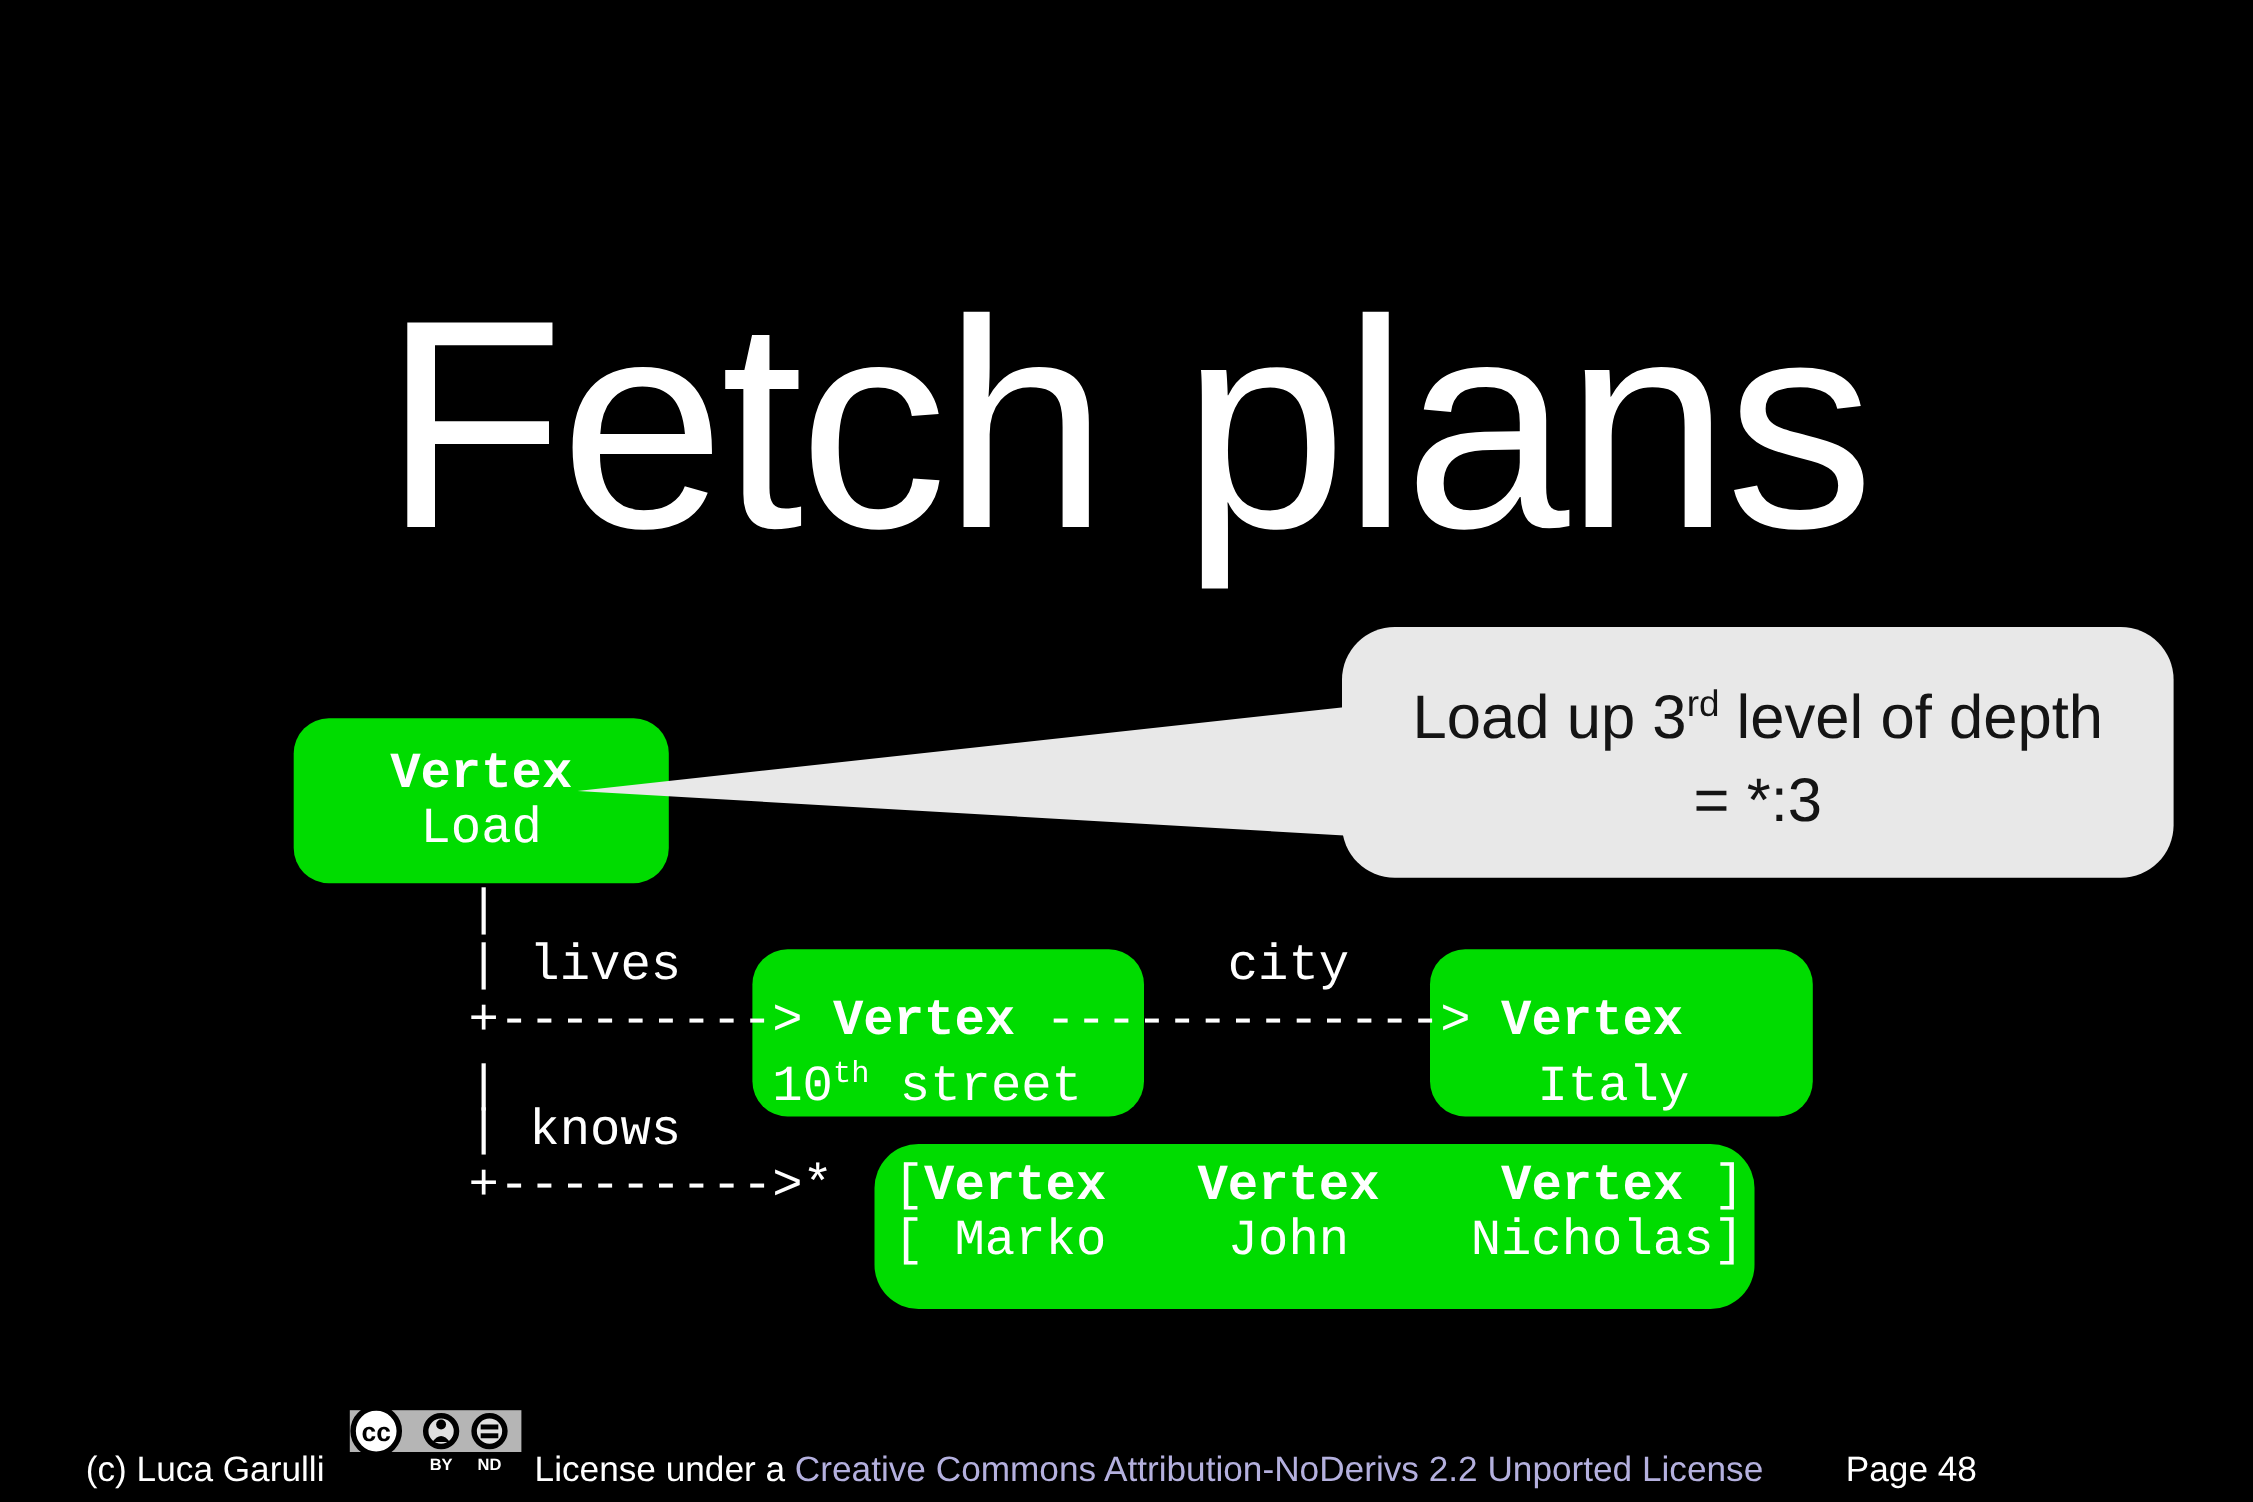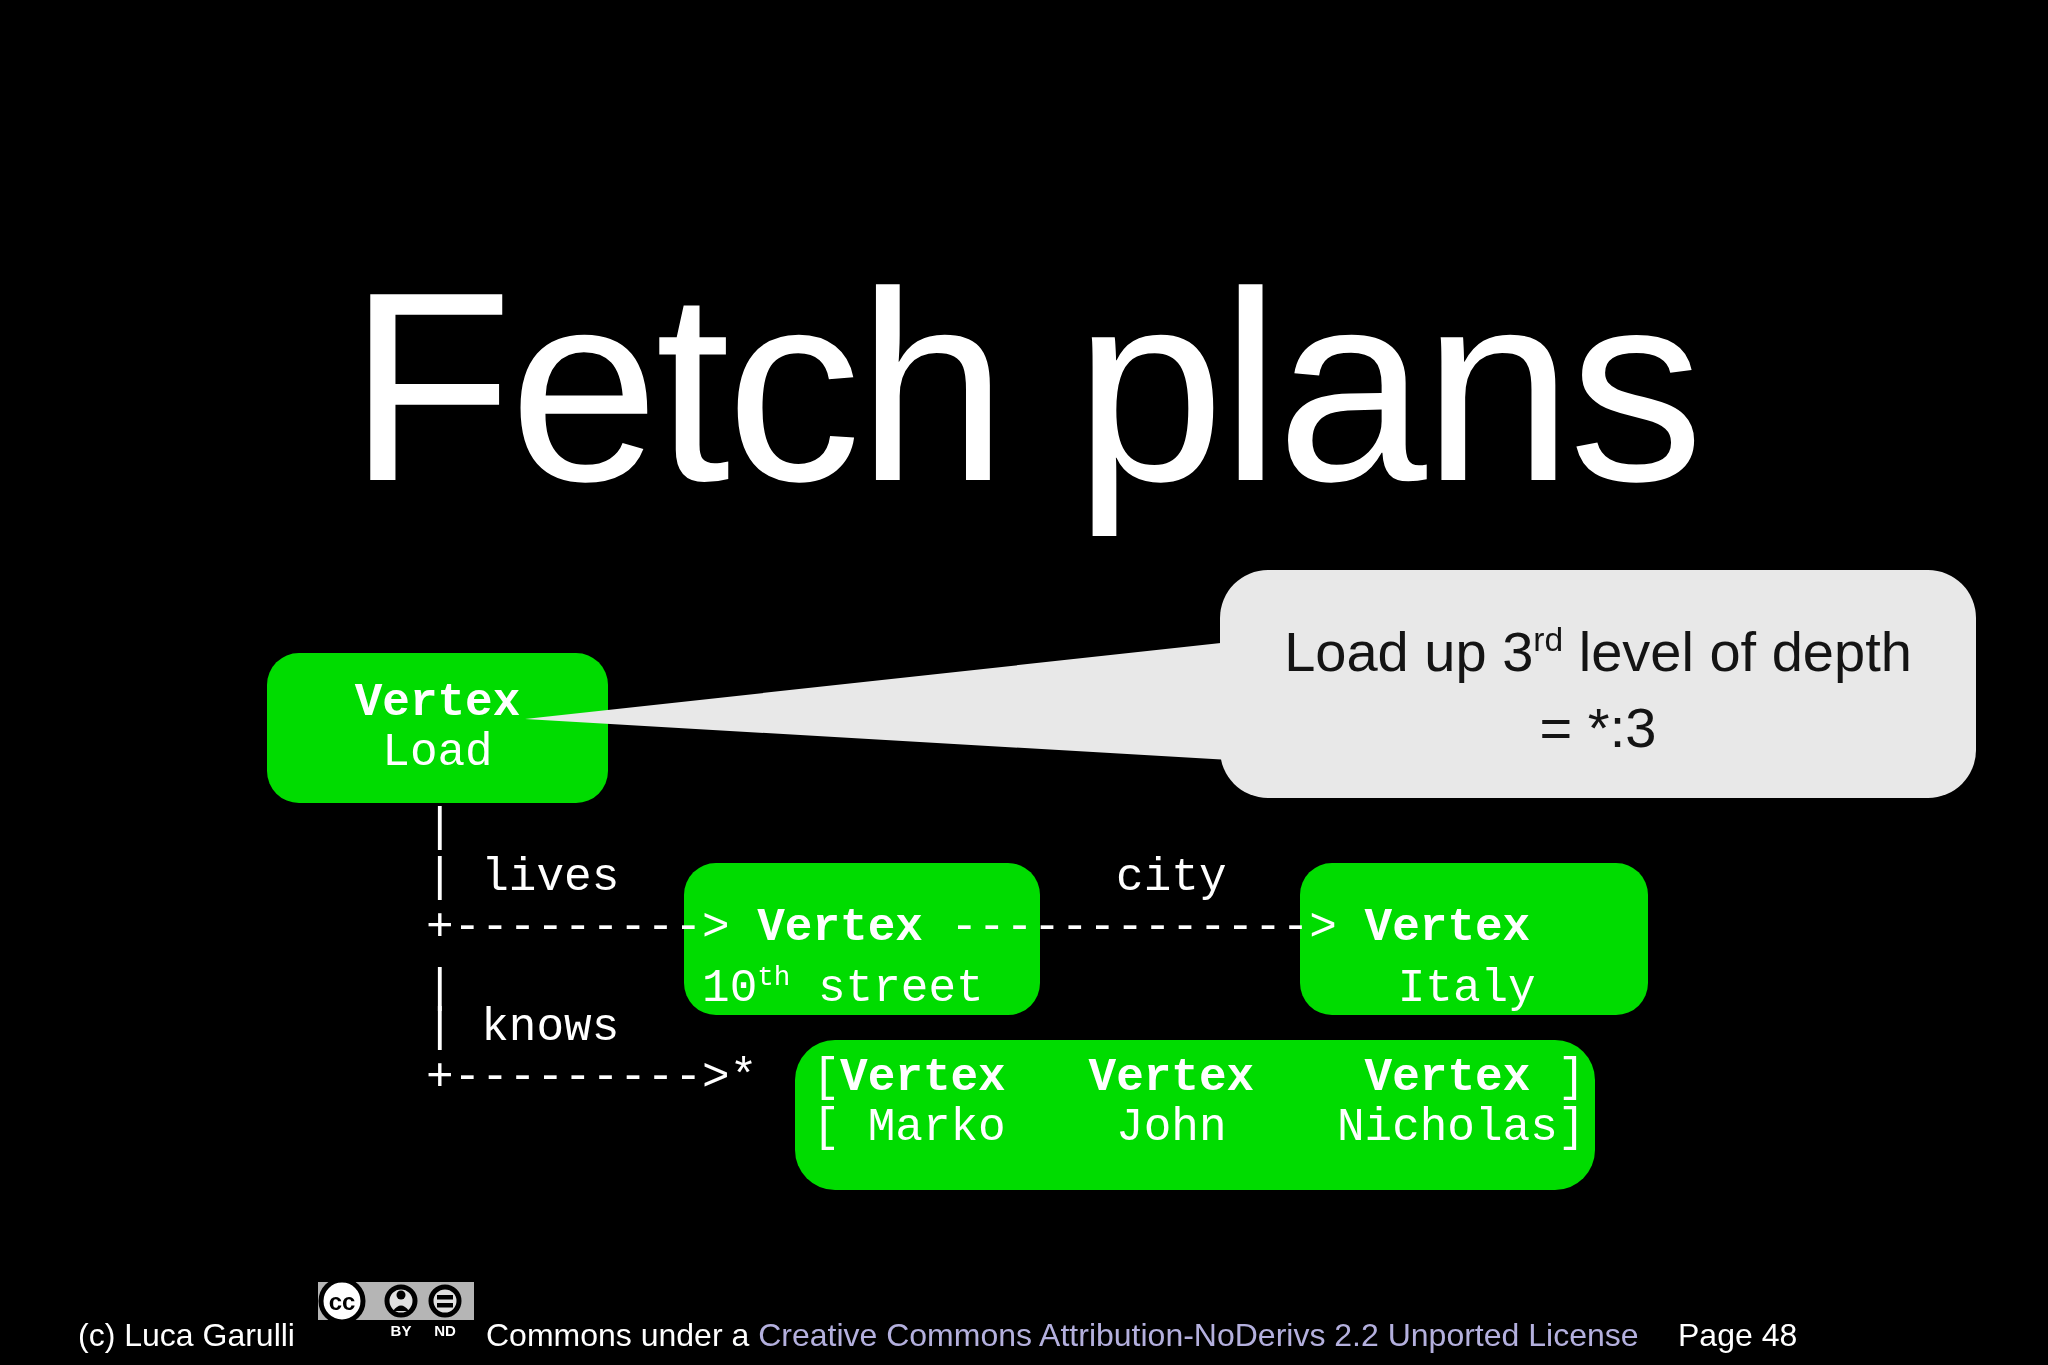--- a/index.html
+++ b/index.html
@@ -80,15 +80,15 @@
   <circle cx="87" cy="29" r="14" fill="#e0e0e0" stroke="#000" stroke-width="5"></circle>
   <circle cx="87" cy="23" r="4.5" fill="#000"></circle>
   <path d="M79 39 q8 -11 16 0 z" fill="#000"></path>
   <circle cx="131" cy="29" r="14" fill="#e0e0e0" stroke="#000" stroke-width="5"></circle>
   <rect x="123" y="23" width="16" height="4.5" fill="#000"></rect>
   <rect x="123" y="31" width="16" height="4.5" fill="#000"></rect>
   <text x="87" y="64" font-size="15" font-weight="bold" text-anchor="middle" fill="#fff" font-family="Liberation Sans, sans-serif">BY</text>
   <text x="131" y="64" font-size="15" font-weight="bold" text-anchor="middle" fill="#fff" font-family="Liberation Sans, sans-serif">ND</text>
 </svg>
 
-<div class="footer-item f-license"><span>Commons under a </span><a href="#">Creative Commons Attribution-NoDerivs 2.2 Unported License</a></div>
+<div class="footer-item f-license"><span>License under a </span><a href="#">Creative Commons Attribution-NoDerivs 2.2 Unported License</a></div>
 
 <div class="footer-item f-page">Page 48</div>
 
 </body></html>

